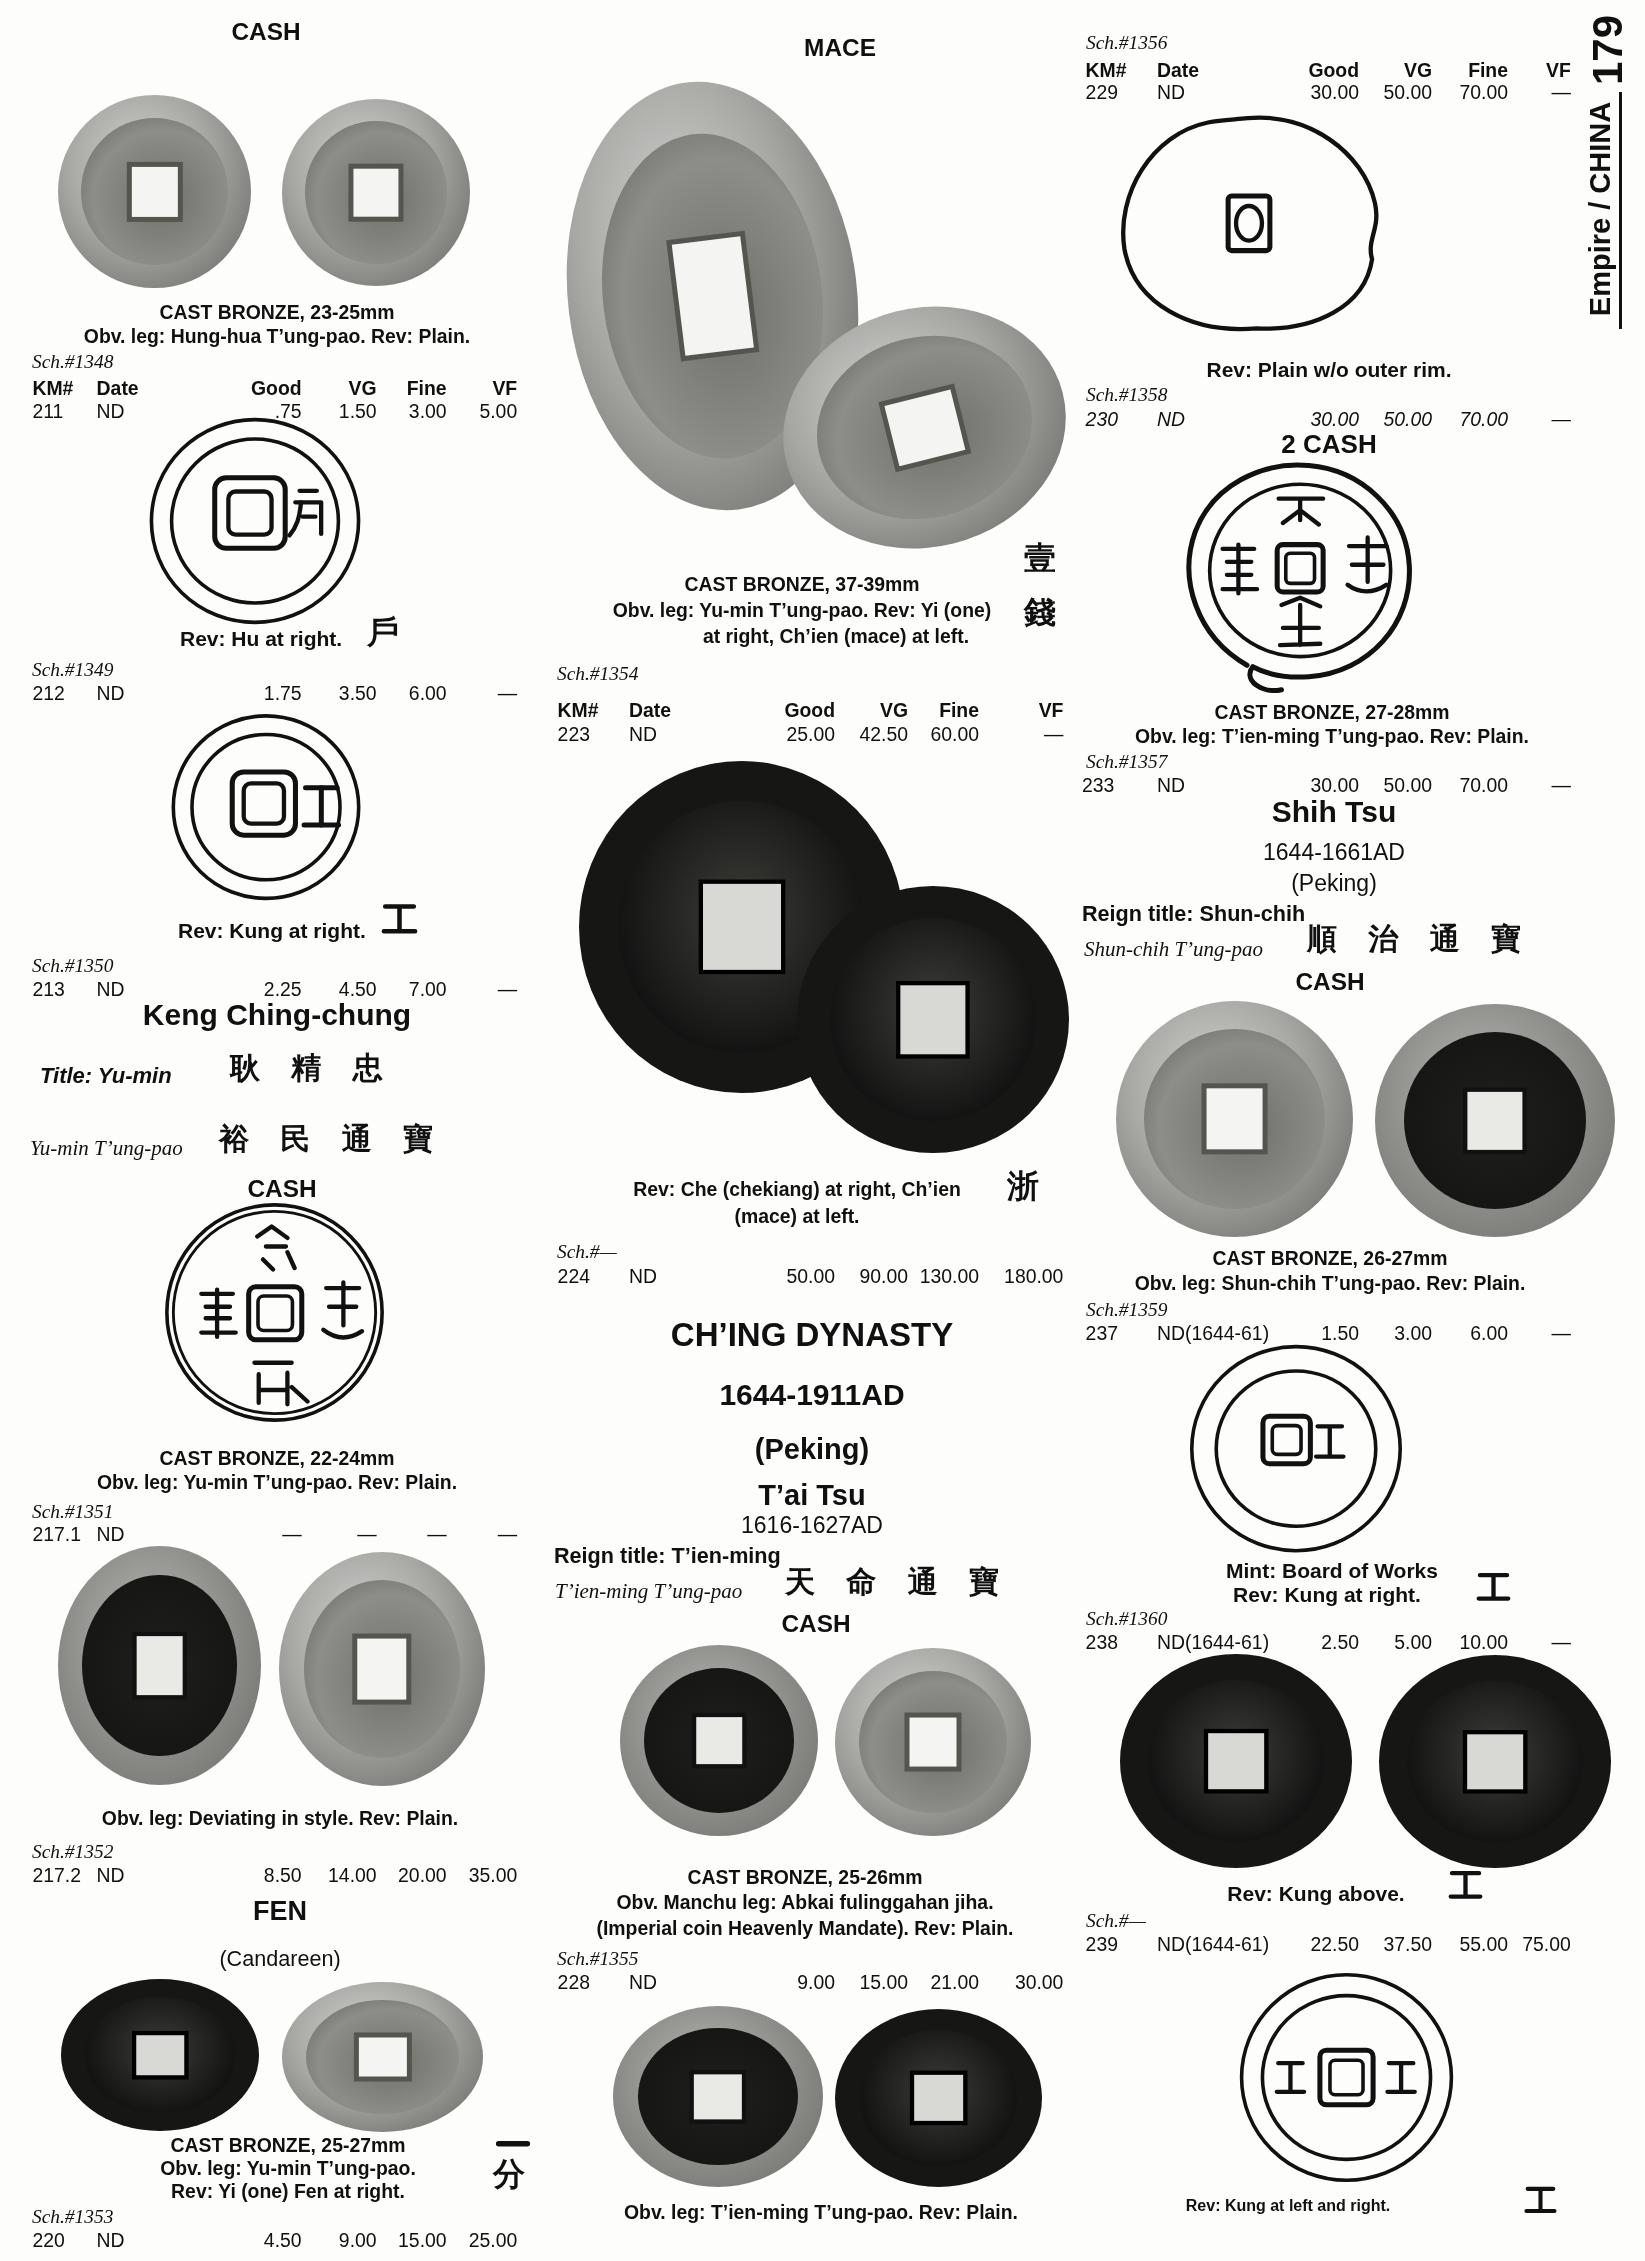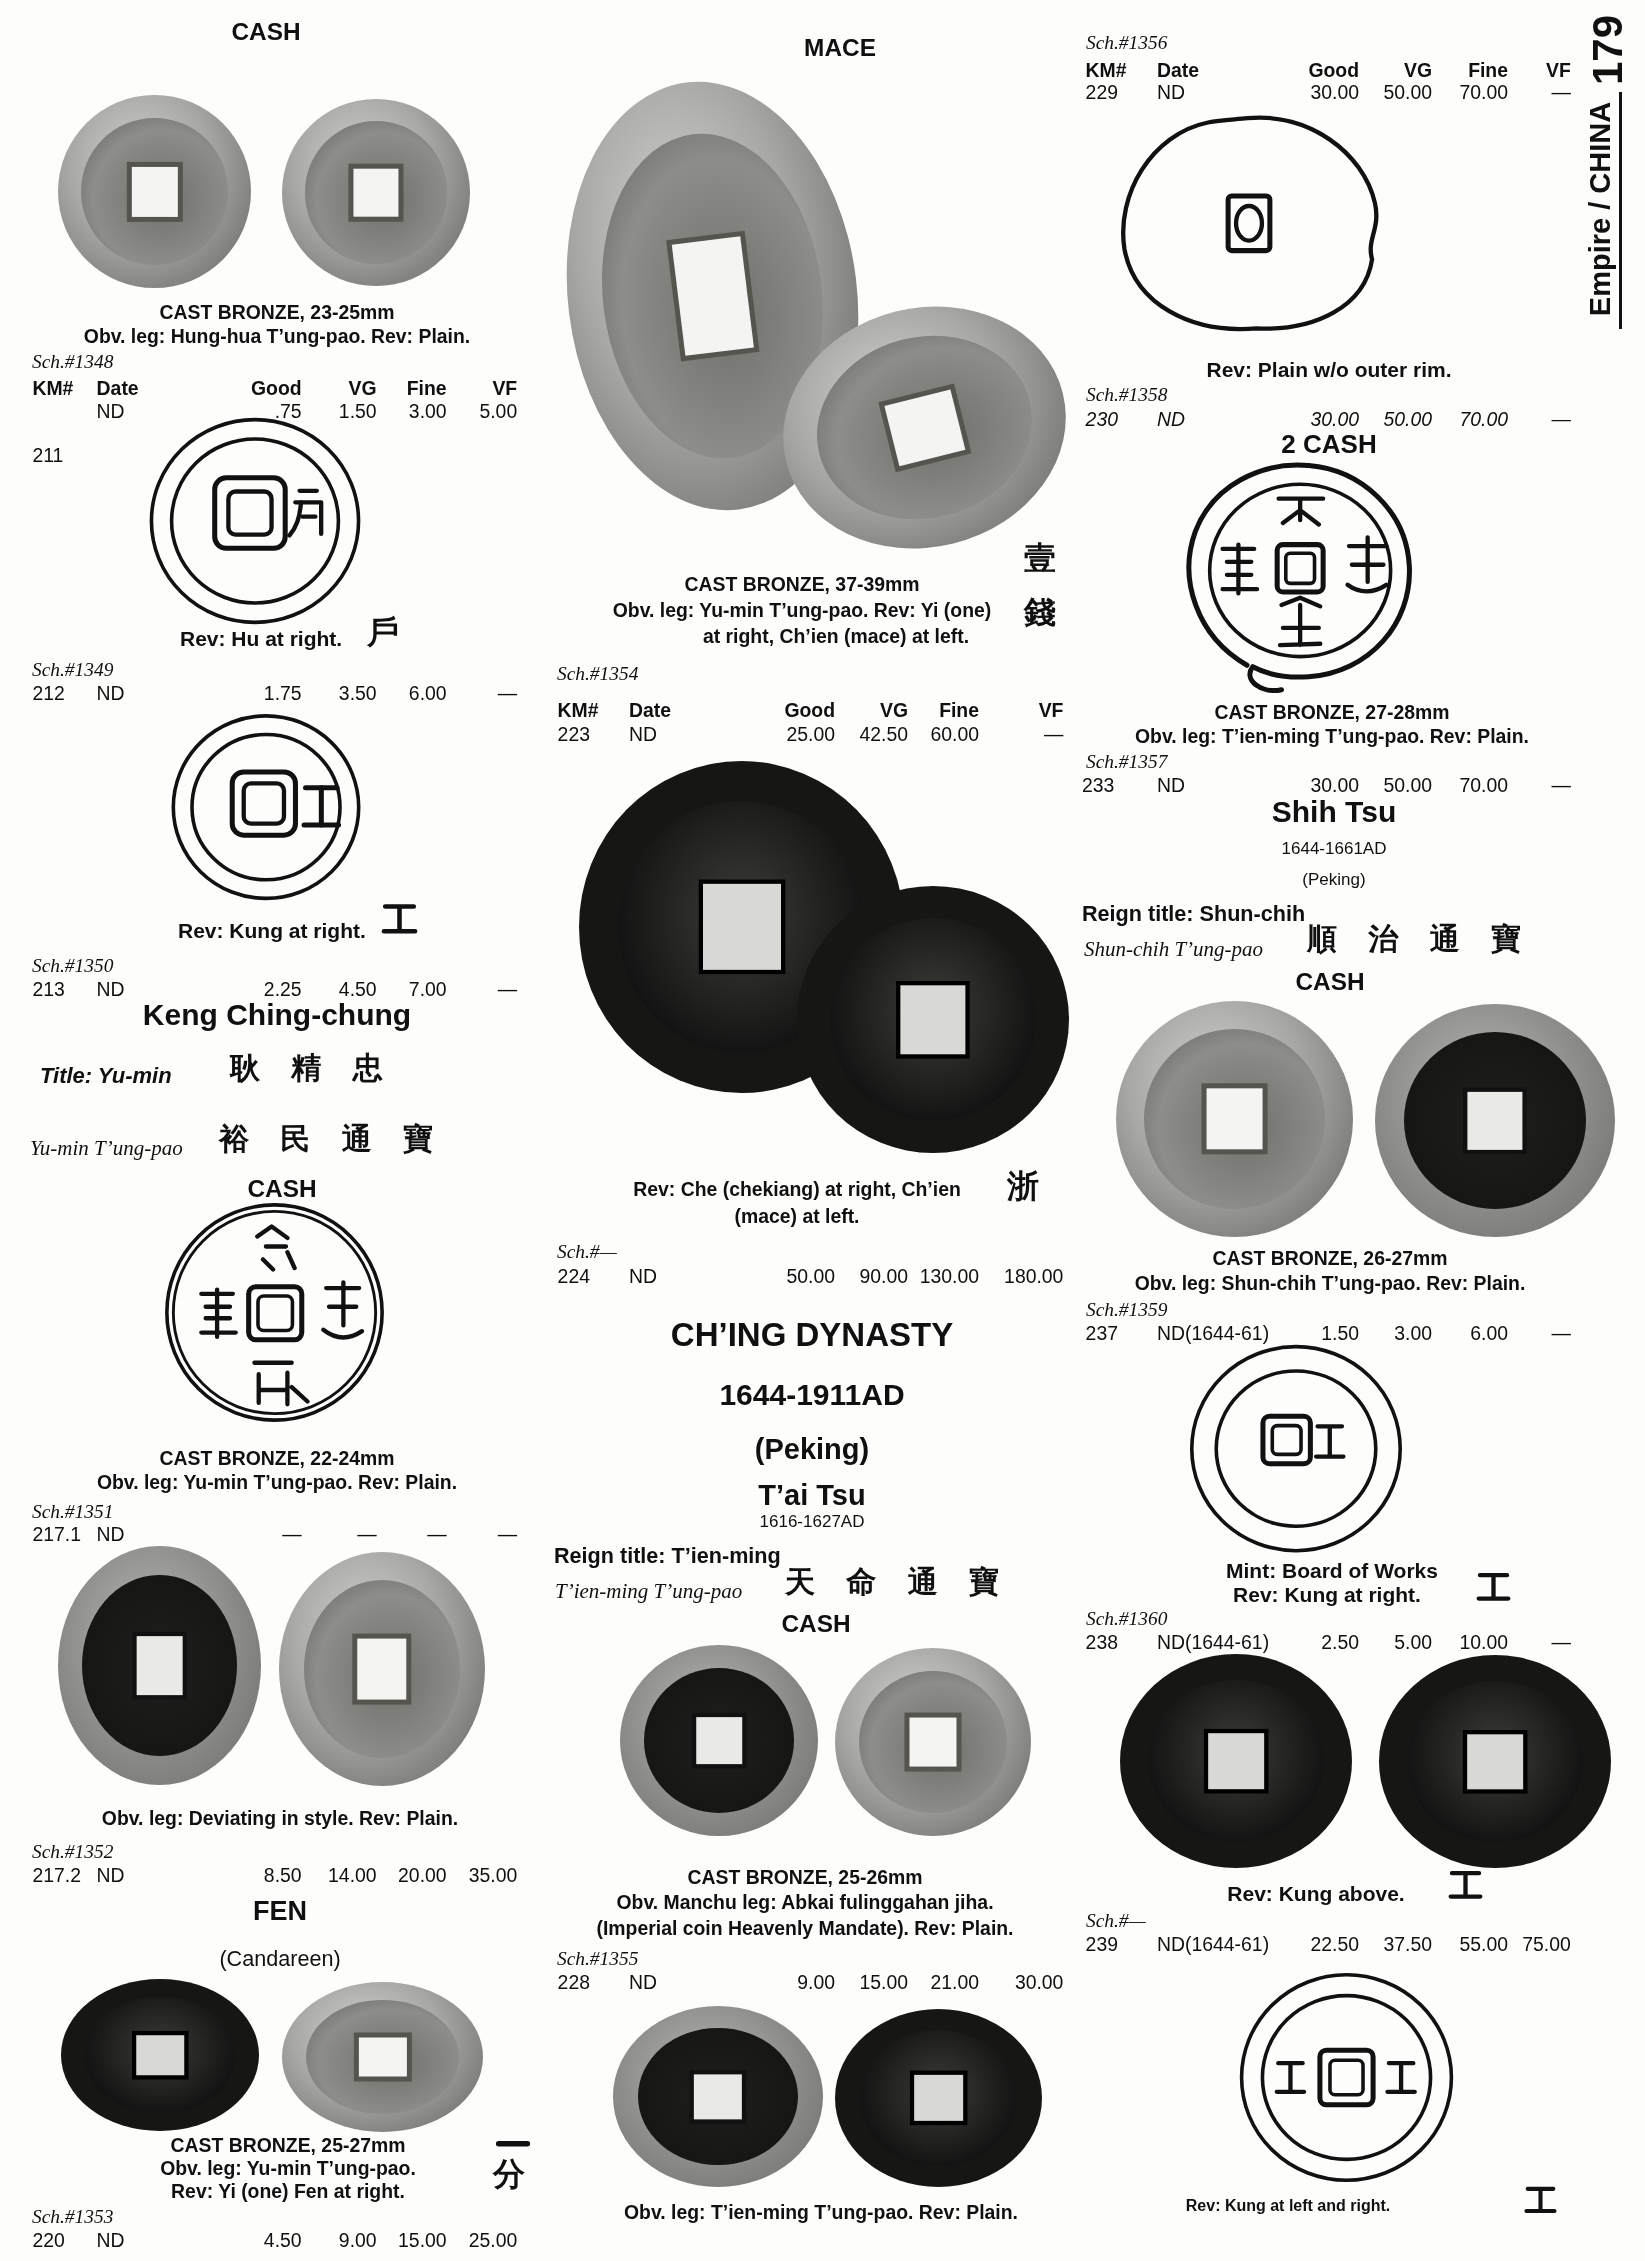--- a/index.html
+++ b/index.html
@@ -10,21 +10,21 @@
   .b{font-weight:bold;}
   .cap{font-weight:bold;font-size:19.4px;}
   .sch{font-family:"Liberation Serif",serif;font-style:italic;font-size:19.4px;}
   .ital{font-family:"Liberation Serif",serif;font-style:italic;font-weight:bold;}
   .h34{font-size:24.4px;font-weight:bold;}
   .h36{font-size:26px;font-weight:bold;}
   .h40{font-size:29px;font-weight:bold;}
   .h42{font-size:30px;font-weight:bold;}
   .h46{font-size:33px;font-weight:bold;}
   .reg30{font-size:21.6px;}
-  .reg32{font-size:17px;}
+  .reg32{font-size:23px;}
   .cjk{font-size:30px;font-weight:bold;letter-spacing:11.5px;}
   .cjks{font-size:32px;font-weight:bold;}
   .trow{position:absolute;height:24.4px;font-size:19.4px;}
   .cell{position:absolute;top:0;white-space:nowrap;}
   .num{position:absolute;top:0;width:93px;text-align:right;white-space:nowrap;}
   .trow.hd .cell,.trow.hd .num{font-weight:bold;}
   
   .pcoin{position:absolute;border-radius:50%;}
   .pcoin .inner{position:absolute;left:12%;top:12%;right:12%;bottom:12%;border-radius:50%;}
   .pcoin .hole{position:absolute;left:50%;top:50%;transform:translate(-50%,-50%);}
@@ -63,21 +63,21 @@
 
   <div class="trow hd" style="left:21.6px;top:377px;width:510px;">
     <span class="cell" style="left:10.8px;">KM#</span>
     <span class="cell" style="left:75px;">Date</span>
     <span class="num" style="right:230px;">Good</span>
     <span class="num" style="right:155px;">VG</span>
     <span class="num" style="right:85px;">Fine</span>
     <span class="num" style="right:14.4px;">VF</span>
   </div>
   <div class="trow" style="left:21.6px;top:400px;width:510px;">
-    <span class="cell" style="left:10.8px;margin-top:44px;">211</span>
+    <span class="cell" style="left:10.8px;">211</span>
     <span class="cell" style="left:75px;">ND</span>
     <span class="num" style="right:230px;">.75</span>
     <span class="num" style="right:155px;">1.50</span>
     <span class="num" style="right:85px;">3.00</span>
     <span class="num" style="right:14.4px;">5.00</span>
   </div>
 
   <svg style="left:147px;top:416px;" width="216" height="210" viewBox="0 0 300 292">
     <ellipse class="ln" cx="150" cy="146" rx="144" ry="141" stroke-width="5"></ellipse>
     <ellipse class="ln" cx="150" cy="146" rx="116" ry="114" stroke-width="5"></ellipse>

